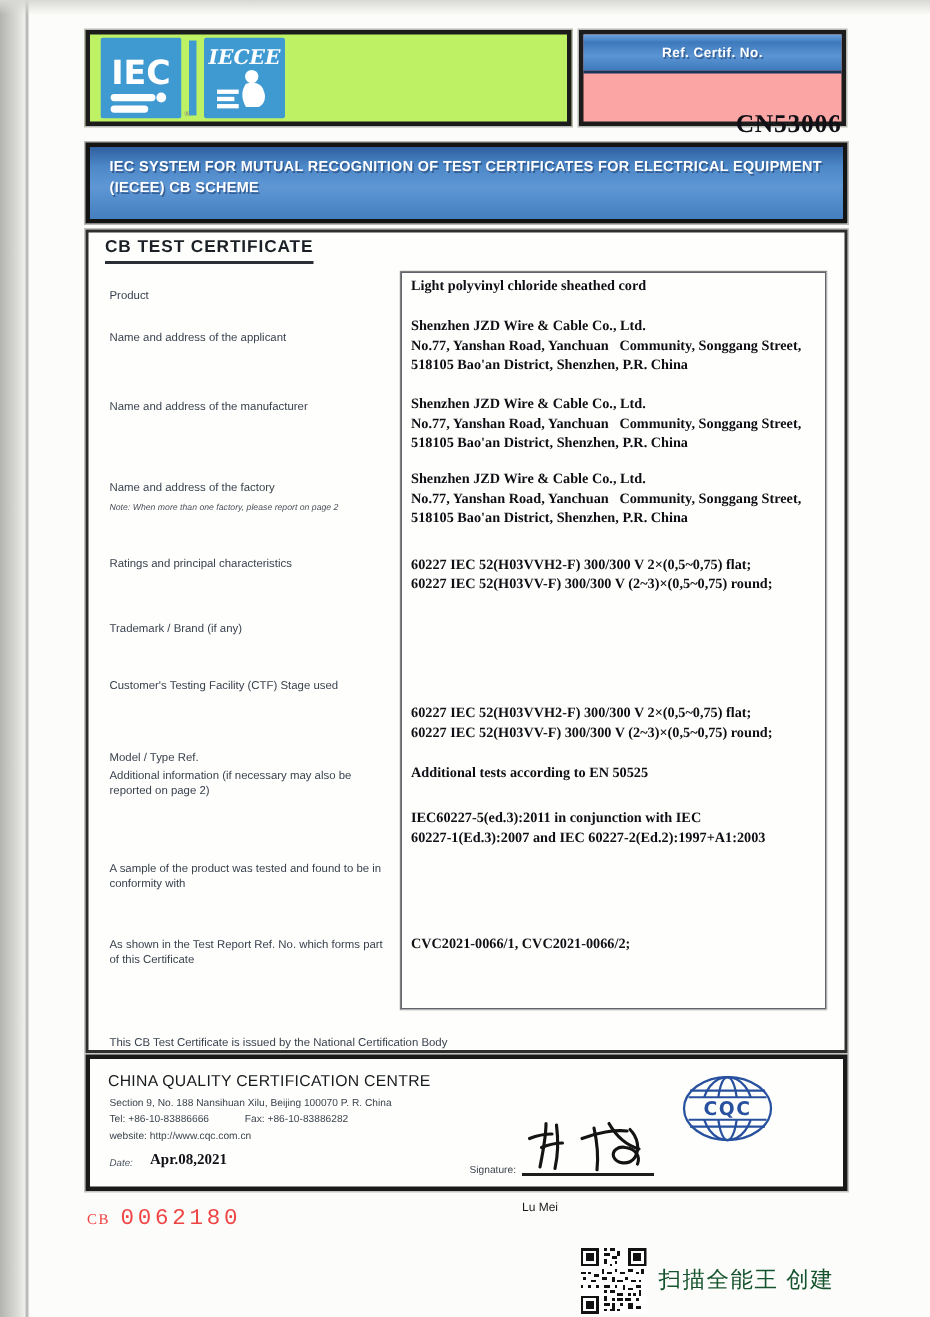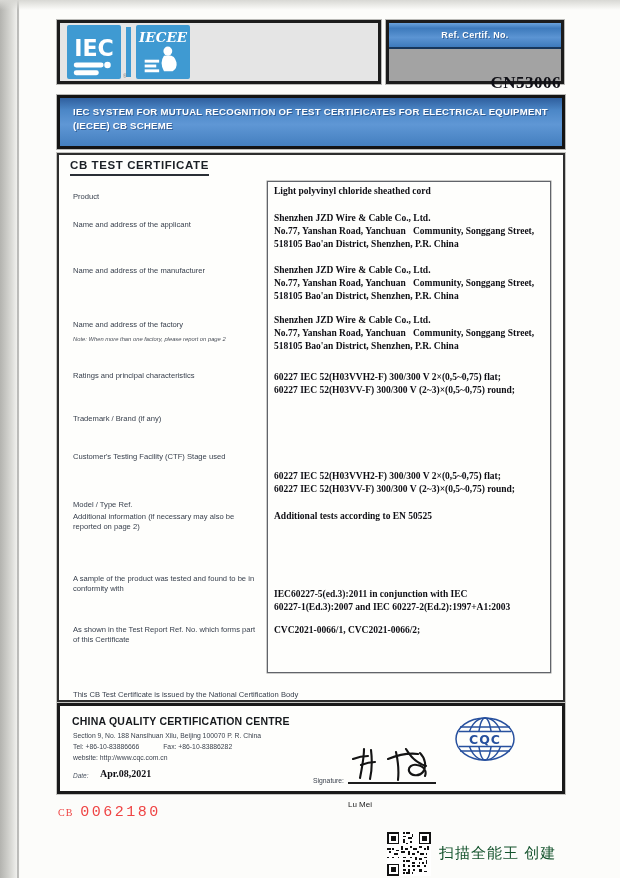--- a/index.html
+++ b/index.html
@@ -5,27 +5,27 @@
   html,body{margin:0;padding:0;}
   body{width:620px;height:878px;background:#f4f4f1;font-family:"Liberation Sans","DejaVu Sans",sans-serif;}
   .sheet{position:relative;width:620px;height:878px;background:#fcfcfa;overflow:hidden;}
   .edge-shadow{position:absolute;left:0;top:0;width:20px;height:100%;
     background:linear-gradient(90deg,#b3b3af 0,#d9d9d5 55%,rgba(250,250,248,0) 100%);}
   .edge-line{position:absolute;left:17px;top:0;width:2px;height:100%;background:rgba(120,120,118,.45);}
   .top-shadow{position:absolute;left:0;top:0;width:100%;height:10px;
     background:linear-gradient(180deg,#d8d8d4 0,rgba(250,250,248,0) 100%);}
 
   
-  .logo-box{position:absolute;left:57px;top:20px;width:324px;height:64px;background:#e5e5e5;
+  .logo-box{position:absolute;left:57px;top:20px;width:324px;height:64px;background:#bef264;
     border:3px solid #1c1c1c;box-sizing:border-box;box-shadow:0 0 0 1px #b9b9b6;display:flex;align-items:center;padding-left:7px;gap:5px;}
   .logo-divider{width:5px;height:50px;background:#3f9ad2;}
   .reg-mark{position:absolute;left:63px;top:50px;font-size:5px;color:#7c7c7c;}
 
   
-  .ref-box{position:absolute;left:386px;top:20px;width:178px;height:64px;background:#a3a3a3;
+  .ref-box{position:absolute;left:386px;top:20px;width:178px;height:64px;background:#fca5a5;
     border:3px solid #1c1c1c;box-sizing:border-box;box-shadow:0 0 0 1px #b9b9b6;}
   .ref-head{height:24px;line-height:24px;text-align:center;color:#fff;font-size:9px;font-weight:bold;
     letter-spacing:.3px;text-shadow:1px 1px 0 rgba(26,58,104,.55);
     background:linear-gradient(180deg,#6ba3dd 0,#3d7abc 22%,#5b94d3 60%,#3d7abc 100%);
     border-bottom:2px solid #16365c;}
   .ref-value{margin-top:24px;text-align:right;font-family:"Liberation Serif","DejaVu Serif",serif;
     font-weight:bold;font-size:17px;color:#101016;letter-spacing:.5px;}
 
   
   .banner{position:absolute;left:57px;top:95px;width:508px;height:54px;box-sizing:border-box;
@@ -43,21 +43,21 @@
     border:1px solid #61646a;box-shadow:0 0 0 .5px #9a9a98;}
   .lbl{position:absolute;left:73px;width:190px;font-size:7.6px;color:#39414e;line-height:1.3;}
   .note{position:absolute;left:73px;width:200px;font-size:5.8px;color:#4a4f58;font-style:italic;}
   .val{position:absolute;left:274px;width:272px;font-family:"Liberation Serif","DejaVu Serif",serif;
     font-weight:bold;font-size:9.5px;color:#0e0e14;line-height:1.38;white-space:pre-wrap;}
   .issued{position:absolute;left:73px;top:690px;font-size:7.6px;color:#39414e;}
 
   
   .footer-box{position:absolute;left:57px;top:703px;width:508px;height:91px;box-sizing:border-box;
     border:3px solid #1a1a1a;box-shadow:0 0 0 1px #c4c4c1;background:#fefefc;}
-  .org{position:absolute;left:12px;top:9px;font-size:10.5px;font-weight:bold;color:#16191d;letter-spacing:.2px;}
+  .org{position:absolute;left:12px;top:9px;font-size:10.5px;font-weight:normal;color:#16191d;letter-spacing:.2px;}
   .addr{position:absolute;left:13px;top:26px;font-size:6.8px;color:#3c434e;}
   .telfax{position:absolute;left:13px;top:37px;font-size:6.8px;color:#3c434e;}
   .telfax .fax{margin-left:22px;}
   .web{position:absolute;left:13px;top:48px;font-size:6.8px;color:#3c434e;}
   .date-lbl{position:absolute;left:13px;top:66px;font-size:6.5px;font-style:italic;color:#4c5563;}
   .date-val{position:absolute;left:40px;top:62px;font-family:"Liberation Serif","DejaVu Serif",serif;
     font-weight:bold;font-size:10px;color:#101016;}
   .sig-lbl{position:absolute;left:253px;top:71px;font-size:6.8px;color:#3c434e;}
   .sig-svg{position:absolute;left:288px;top:41px;}
   .sig-line{position:absolute;left:288px;top:76px;width:88px;border-top:2px solid #1d1d1d;}
@@ -131,21 +131,21 @@
 No.77, Yanshan Road, Yanchuan   Community, Songgang Street, 518105 Bao'an District, Shenzhen, P.R. China</div>
   <div class="val" style="top:264px">Shenzhen JZD Wire &amp; Cable Co., Ltd.
 No.77, Yanshan Road, Yanchuan   Community, Songgang Street, 518105 Bao'an District, Shenzhen, P.R. China</div>
   <div class="val" style="top:314px">Shenzhen JZD Wire &amp; Cable Co., Ltd.
 No.77, Yanshan Road, Yanchuan   Community, Songgang Street, 518105 Bao'an District, Shenzhen, P.R. China</div>
   <div class="val" style="top:371px">60227 IEC 52(H03VVH2-F) 300/300 V 2×(0,5~0,75) flat;
 60227 IEC 52(H03VV-F) 300/300 V (2~3)×(0,5~0,75) round;</div>
   <div class="val" style="top:470px">60227 IEC 52(H03VVH2-F) 300/300 V 2×(0,5~0,75) flat;
 60227 IEC 52(H03VV-F) 300/300 V (2~3)×(0,5~0,75) round;</div>
   <div class="val" style="top:510px">Additional tests according to EN 50525</div>
-  <div class="val" style="top:588px">IEC60227-5(ed.3):2011 in conjunction with IEC
+  <div class="val" style="top:540px">IEC60227-5(ed.3):2011 in conjunction with IEC
 60227-1(Ed.3):2007 and IEC 60227-2(Ed.2):1997+A1:2003</div>
   <div class="val" style="top:624px">CVC2021-0066/1, CVC2021-0066/2;</div>
 
   <div class="issued">This CB Test Certificate is issued by the National Certification Body</div>
 
   <div class="footer-box">
     <div class="org">CHINA QUALITY CERTIFICATION CENTRE</div>
     <div class="addr">Section 9, No. 188 Nansihuan Xilu, Beijing 100070 P. R. China</div>
     <div class="telfax">
       <span>Tel: +86-10-83886666</span>

